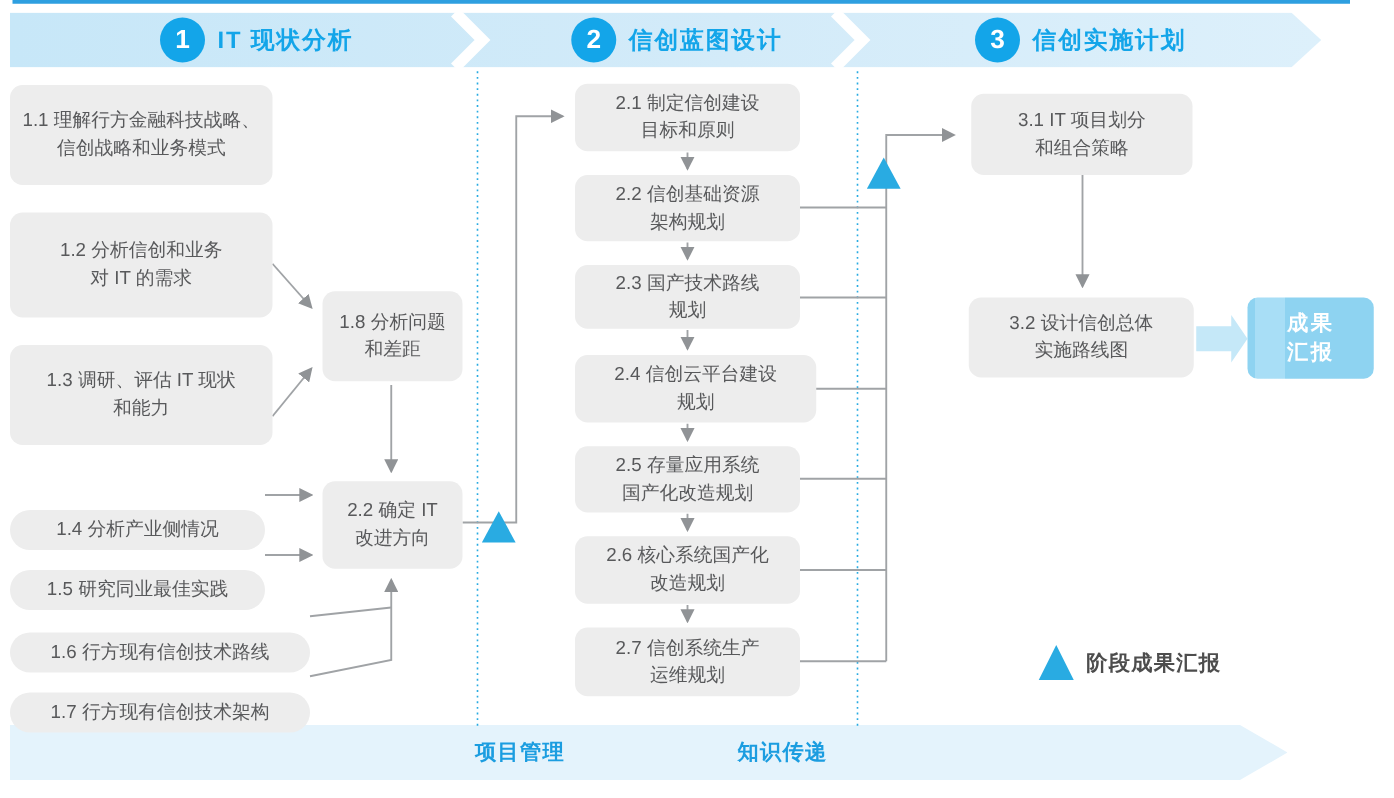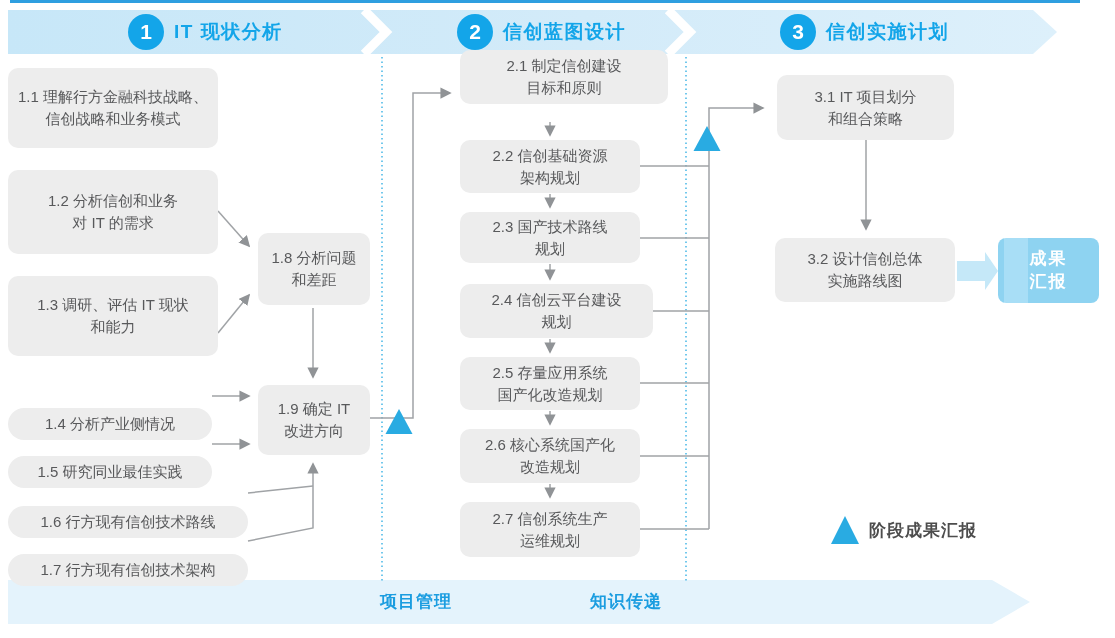--- a/index.html
+++ b/index.html
@@ -104,24 +104,24 @@
   <div class="box" style="left:8px;top:170px;width:210px;height:84px;">1.2 分析信创和业务
 对 IT 的需求</div>
   <div class="box" style="left:8px;top:276px;width:210px;height:80px;">1.3 调研、评估 IT 现状
 和能力</div>
   <div class="box pill" style="left:8px;top:380px;width:204px;height:32px;">1.4 分析产业侧情况</div>
   <div class="box pill" style="left:8px;top:428px;width:204px;height:32px;">1.5 研究同业最佳实践</div>
   <div class="box pill" style="left:8px;top:478px;width:240px;height:32px;">1.6 行方现有信创技术路线</div>
   <div class="box pill" style="left:8px;top:526px;width:240px;height:32px;">1.7 行方现有信创技术架构</div>
   <div class="box" style="left:258px;top:233px;width:112px;height:72px;">1.8 分析问题
 和差距</div>
-  <div class="box" style="left:258px;top:385px;width:112px;height:70px;">1.9 确定 IT
+  <div class="box" style="left:258px;top:385px;width:112px;height:70px;">2.2 确定 IT
 改进方向</div>
 
-  <div class="box" style="left:460px;top:50px;width:208px;height:54px;">2.1 制定信创建设
+  <div class="box" style="left:460px;top:67px;width:180px;height:54px;">2.1 制定信创建设
 目标和原则</div>
   <div class="box" style="left:460px;top:140px;width:180px;height:53px;">2.2 信创基础资源
 架构规划</div>
   <div class="box" style="left:460px;top:212px;width:180px;height:51px;">2.3 国产技术路线
 规划</div>
   <div class="box" style="left:460px;top:284px;width:193px;height:54px;">2.4 信创云平台建设
 规划</div>
   <div class="box" style="left:460px;top:357px;width:180px;height:53px;">2.5 存量应用系统
 国产化改造规划</div>
   <div class="box" style="left:460px;top:429px;width:180px;height:54px;">2.6 核心系统国产化

